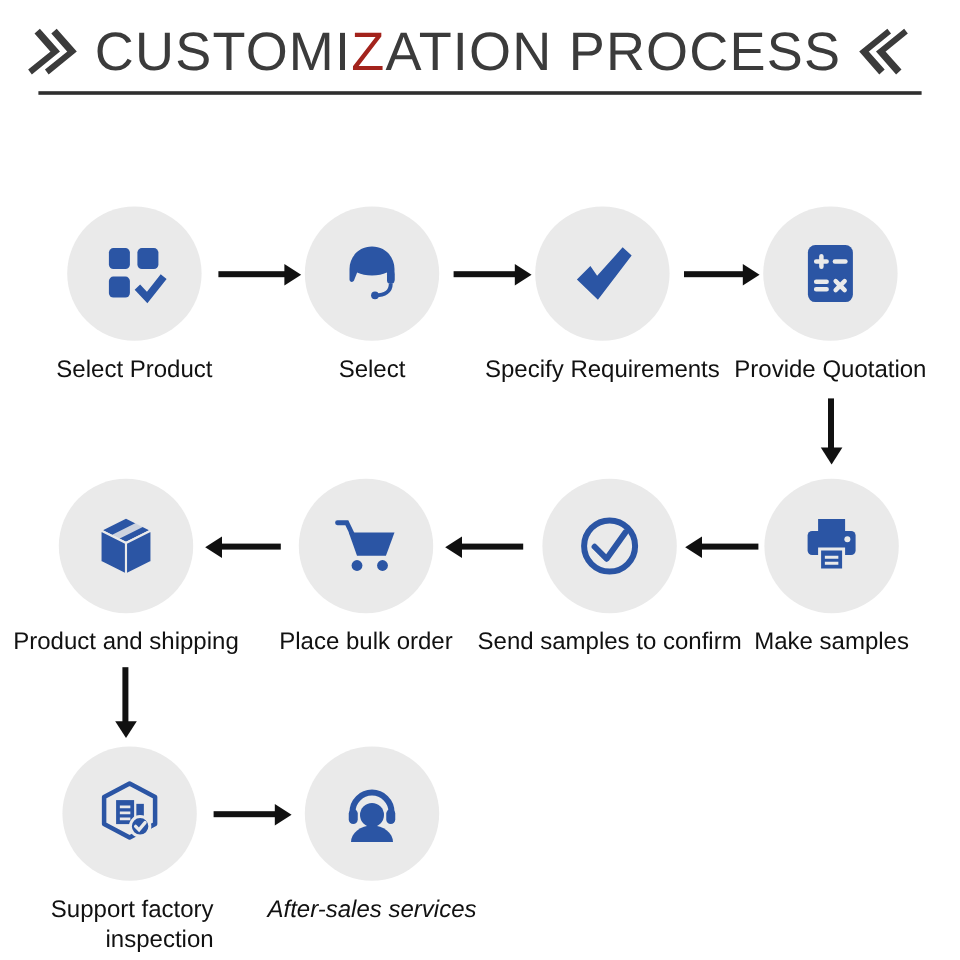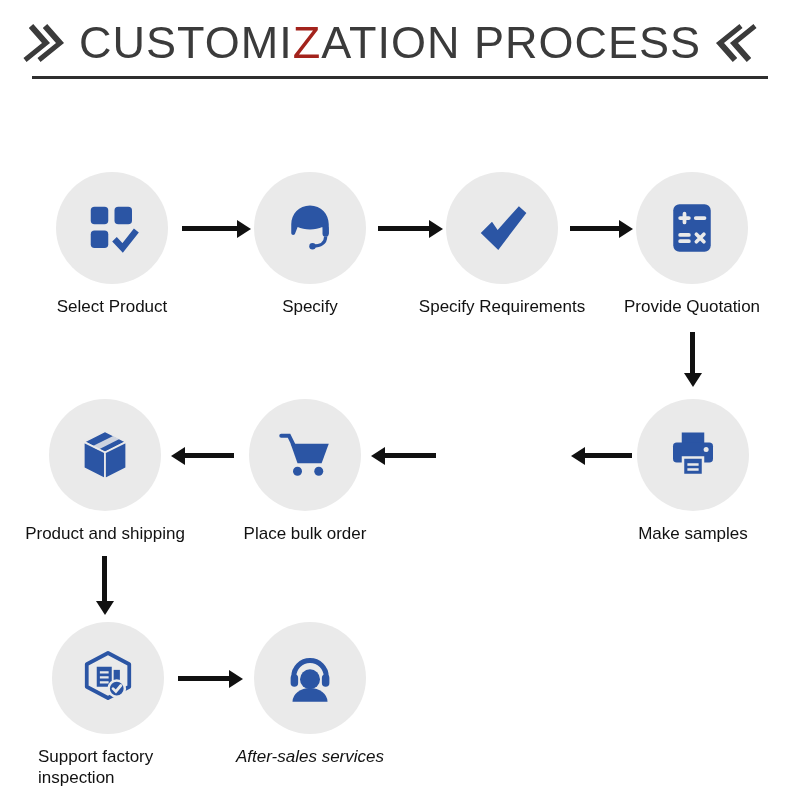--- a/index.html
+++ b/index.html
@@ -29,21 +29,21 @@
   
   .step { position:absolute; width:112px; }
   .circle {
     width:112px; height:112px; border-radius:50%;
     background:#eaeaea;
     display:flex; align-items:center; justify-content:center;
   }
   .circle svg { width:60px; height:60px; display:block; }
   .label {
     position:absolute; top:124px; left:50%; transform:translateX(-50%);
-    font-size:17px; color:#111111; white-space:nowrap; text-align:left;
+    font-size:20px; color:#111111; white-space:nowrap; text-align:right;
     line-height:1.25;
   }
   .label.wrap { white-space:normal; width:140px; }
 
   
   .arrow-h { position:absolute; height:5px; background:#111111; }
   .arrow-h.right::after {
     content:""; position:absolute; right:-13px; top:50%; transform:translateY(-50%);
     border-left:14px solid #111111; border-top:9px solid transparent; border-bottom:9px solid transparent;
   }
@@ -97,21 +97,21 @@
 
   <div class="step" style="left:254px; top:172px;">
     <div class="circle">
       <svg viewBox="0 0 48 48">
         <path class="ic" d="M24 6 C15.2 6 9 12.8 9 21 v7 c0 1.7 2.3 2.1 3 .6 l2.1 -5.4 c2.7 1.3 6.1 2 9.9 2 s7.2 -.7 9.9 -2 L36 28.6 c.7 1.5 3 1.1 3 -.6 v-7 C39 12.8 32.8 6 24 6 z"></path>
         <rect class="ic" x="34" y="22" width="5" height="9" rx="2.5"></rect>
         <path class="ic-stroke" d="M36.5 31 c0 5 -4 7.5 -10 7.5" stroke-width="2.6"></path>
         <circle class="ic" cx="26" cy="38.5" r="2.6"></circle>
       </svg>
     </div>
-    <div class="label">Specify</div>
+    <div class="label">Select</div>
   </div>
 
   <div class="step" style="left:446px; top:172px;">
     <div class="circle">
       <svg viewBox="0 0 48 48">
         <path class="ic" d="M7 28 L16 19 L20.5 25.5 L37.5 6.5 L43.5 12 L21 41.5 Z"></path>
       </svg>
     </div>
     <div class="label">Specify Requirements</div>
   </div>
@@ -155,20 +155,29 @@
       <svg viewBox="0 0 48 48">
         <path class="ic-stroke" d="M5 8.5 h6.2 l3.4 7" stroke-width="3.2" stroke-linecap="round"></path>
         <path class="ic" d="M12.5 15 h30.5 l-5.7 15.5 h-19.3 z"></path>
         <circle class="ic" cx="18" cy="37" r="3.6"></circle>
         <circle class="ic" cx="35" cy="37" r="3.6"></circle>
       </svg>
     </div>
     <div class="label">Place bulk order</div>
   </div>
 
+  <div class="step" style="left:452px; top:399px;">
+    <div class="circle">
+      <svg viewBox="0 0 48 48">
+        <circle class="ic-stroke" cx="24" cy="24" r="17" stroke-width="4"></circle>
+        <path class="ic-stroke" d="M14 24.5 l8 8 L34.5 15" stroke-width="4" stroke-linecap="round" stroke-linejoin="round"></path>
+      </svg>
+    </div>
+    <div class="label">Send samples to confirm</div>
+  </div>
 
   <div class="step" style="left:637px; top:399px;">
     <div class="circle">
       <svg viewBox="0 0 48 48">
         <rect class="ic" x="15" y="6" width="18" height="9"></rect>
         <rect class="ic" x="8" y="14" width="32" height="16" rx="3"></rect>
         <circle cx="34.5" cy="19.5" r="2" fill="#eaeaea"></circle>
         <rect class="ic bg-stroke" x="16" y="26" width="16" height="14" stroke-width="2"></rect>
         <path d="M19.5 31.5 h9 M19.5 35.5 h9" stroke="#eaeaea" stroke-width="2" fill="none"></path>
       </svg>

